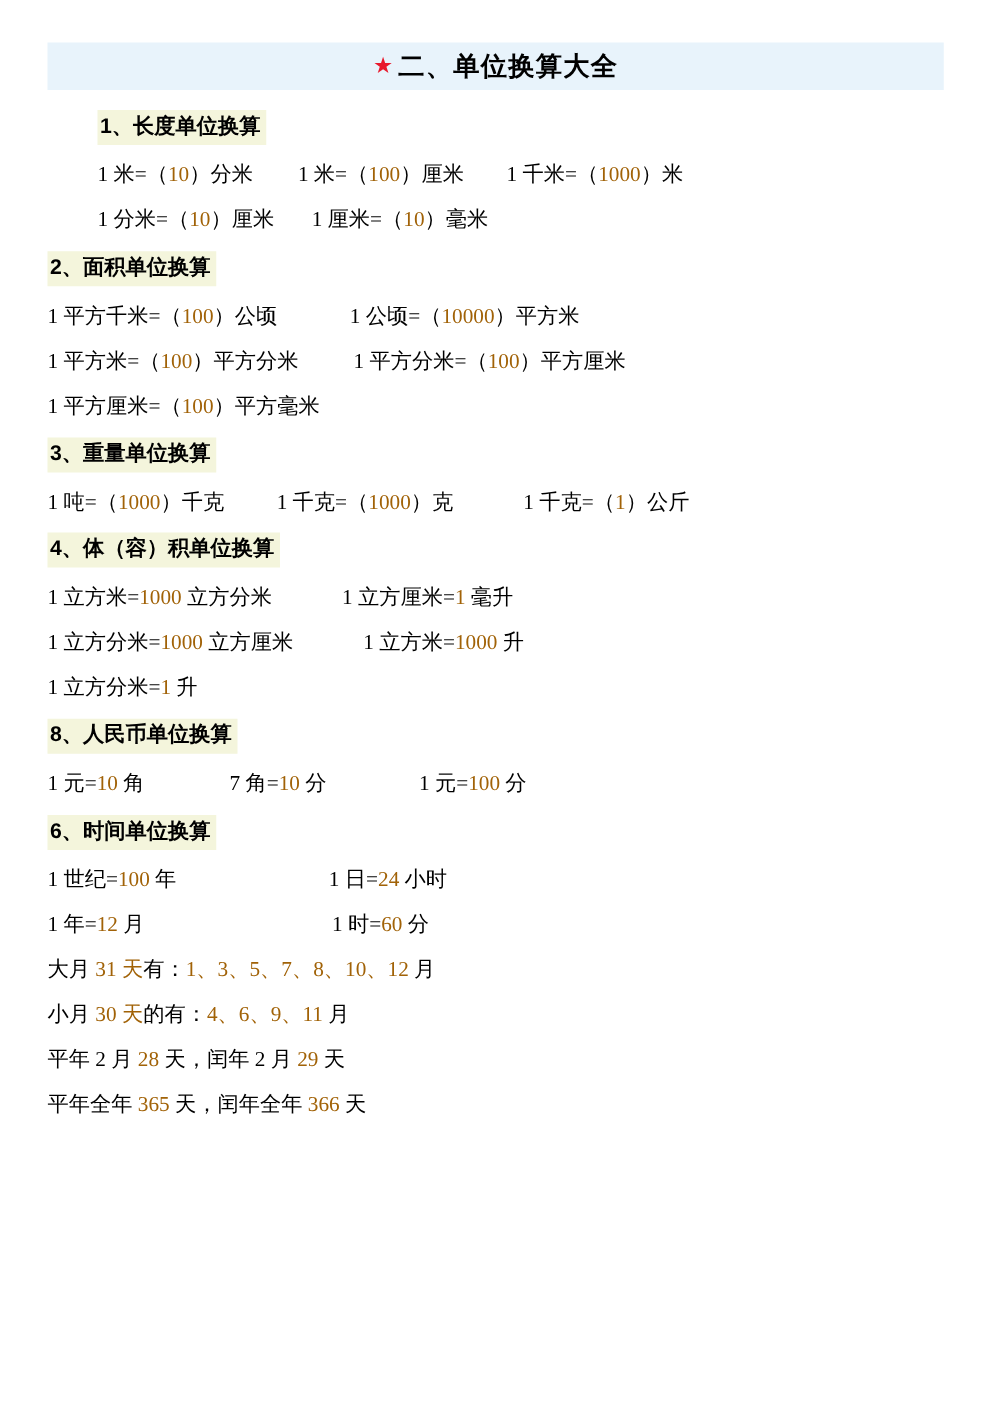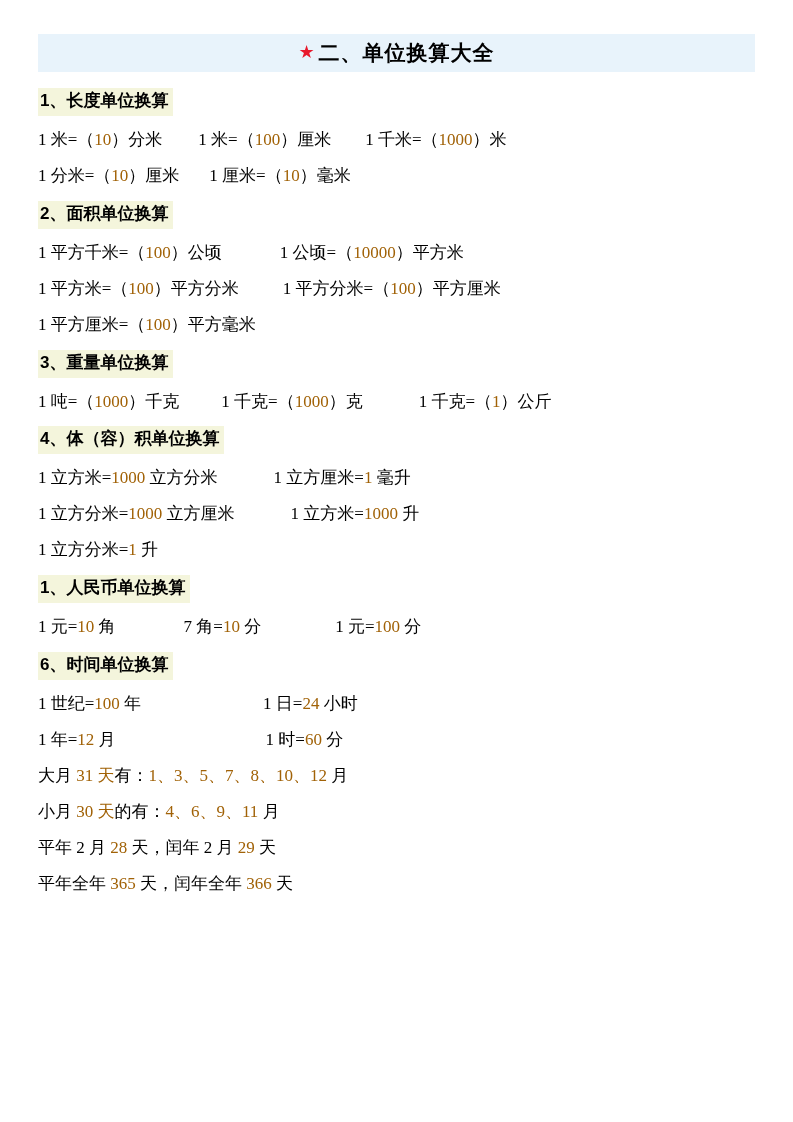--- a/index.html
+++ b/index.html
@@ -55,21 +55,21 @@
     background: #f4f5dc;
     font-size: 17px;
     font-weight: bold;
     font-family: "Liberation Sans", sans-serif;
     padding: 2px 5px 3px 2px;
     margin: 0;
     line-height: 1.35;
     white-space: nowrap;
   }
   .sec-wrap { margin-top: 13px; }
-  .sec-wrap.first { margin-top: 16px; }
+  .sec-wrap.first { margin-top: 16px; margin-left: 40px; }
 
   
   .row {
     font-size: 17px;
     line-height: 1.35;
     margin-top: 13px;
     white-space: nowrap;
     position: relative;
   }
   .red { color: #a16207; }
@@ -82,17 +82,17 @@
   <div class="title-bar">
     <span class="star">★</span>
     <span class="title-text">二、单位换算大全</span>
   </div>
 
   <div id="sections-root">
       <div class="sec-wrap first"><div class="section-heading">1、长度单位换算</div><div class="row"><span>1 米=（</span><span class="red">10</span><span>）分米</span><span style="display: inline-block; width: 36px;"></span><span>1 米=（</span><span class="red">100</span><span>）厘米</span><span style="display: inline-block; width: 34px;"></span><span>1 千米=（</span><span class="red">1000</span><span>）米</span></div><div class="row"><span>1 分米=（</span><span class="red">10</span><span>）厘米</span><span style="display: inline-block; width: 30px;"></span><span>1 厘米=（</span><span class="red">10</span><span>）毫米</span></div></div>
       <div class="sec-wrap"><div class="section-heading">2、面积单位换算</div><div class="row"><span>1 平方千米=（</span><span class="red">100</span><span>）公顷</span><span style="display: inline-block; width: 58px;"></span><span>1 公顷=（</span><span class="red">10000</span><span>）平方米</span></div><div class="row"><span>1 平方米=（</span><span class="red">100</span><span>）平方分米</span><span style="display: inline-block; width: 44px;"></span><span>1 平方分米=（</span><span class="red">100</span><span>）平方厘米</span></div><div class="row"><span>1 平方厘米=（</span><span class="red">100</span><span>）平方毫米</span></div></div>
       <div class="sec-wrap"><div class="section-heading">3、重量单位换算</div><div class="row"><span>1 吨=（</span><span class="red">1000</span><span>）千克</span><span style="display: inline-block; width: 42px;"></span><span>1 千克=（</span><span class="red">1000</span><span>）克</span><span style="display: inline-block; width: 56px;"></span><span>1 千克=（</span><span class="red">1</span><span>）公斤</span></div></div>
       <div class="sec-wrap"><div class="section-heading">4、体（容）积单位换算</div><div class="row"><span>1 立方米=</span><span class="red">1000</span><span> 立方分米</span><span style="display: inline-block; width: 56px;"></span><span>1 立方厘米=</span><span class="red">1</span><span> 毫升</span></div><div class="row"><span>1 立方分米=</span><span class="red">1000</span><span> 立方厘米</span><span style="display: inline-block; width: 56px;"></span><span>1 立方米=</span><span class="red">1000</span><span> 升</span></div><div class="row"><span>1 立方分米=</span><span class="red">1</span><span> 升</span></div></div>
-      <div class="sec-wrap"><div class="section-heading">1、人民币单位换算</div><div class="row"><span>1 元=</span><span class="red">10</span><span> 角</span><span style="display: inline-block; width: 68px;"></span><span>7 角=</span><span class="red">10</span><span> 分</span><span style="display: inline-block; width: 74px;"></span><span>1 元=</span><span class="red">100</span><span> 分</span></div></div>
+      <div class="sec-wrap"><div class="section-heading">8、人民币单位换算</div><div class="row"><span>1 元=</span><span class="red">10</span><span> 角</span><span style="display: inline-block; width: 68px;"></span><span>7 角=</span><span class="red">10</span><span> 分</span><span style="display: inline-block; width: 74px;"></span><span>1 元=</span><span class="red">100</span><span> 分</span></div></div>
       <div class="sec-wrap"><div class="section-heading">6、时间单位换算</div><div class="row"><span>1 世纪=</span><span class="red">100</span><span> 年</span><span style="display: inline-block; width: 122px;"></span><span>1 日=</span><span class="red">24</span><span> 小时</span></div><div class="row"><span>1 年=</span><span class="red">12</span><span> 月</span><span style="display: inline-block; width: 150px;"></span><span>1 时=</span><span class="red">60</span><span> 分</span></div><div class="row"><span>大月 </span><span class="red">31 天</span><span>有：</span><span class="red">1、3、5、7、8、10、12</span><span> 月</span></div><div class="row"><span>小月 </span><span class="red">30 天</span><span>的有：</span><span class="red">4、6、9、11</span><span> 月</span></div><div class="row"><span>平年 2 月 </span><span class="red">28</span><span> 天，闰年 2 月 </span><span class="red">29</span><span> 天</span></div><div class="row"><span>平年全年 </span><span class="red">365</span><span> 天，闰年全年 </span><span class="red">366</span><span> 天</span></div></div>
     </div>
 
 </div>
 
 </body></html>

